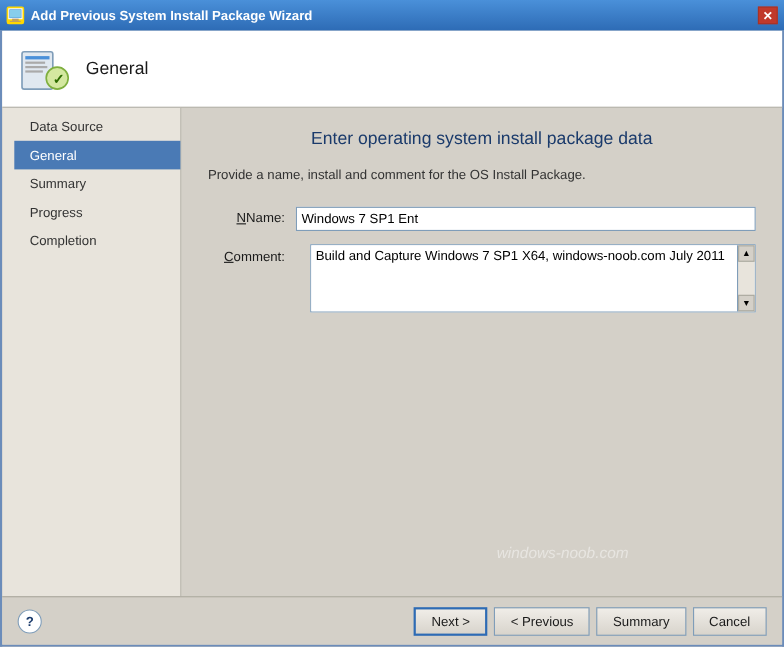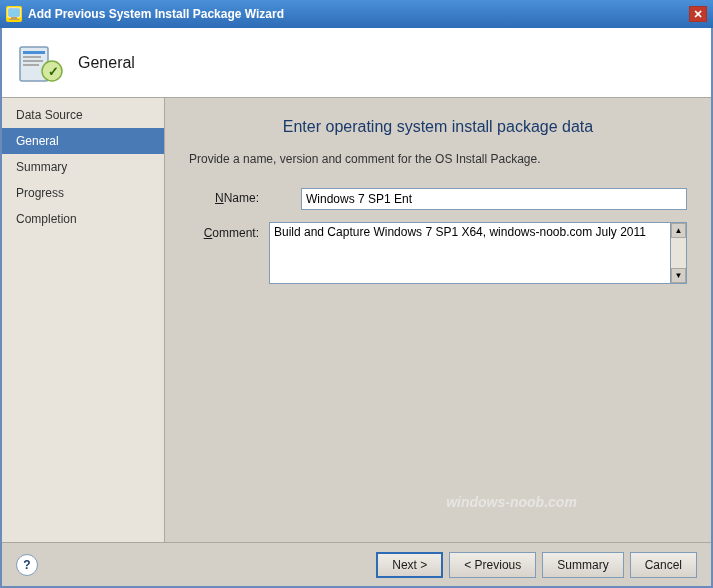--- a/index.html
+++ b/index.html
@@ -92,20 +92,21 @@
       background: #e8e4dc;
       border-right: 1px solid #aba99f;
       padding-top: 4px;
       flex-shrink: 0;
     }
     .sidebar-item {
       padding: 6px 14px;
       font-size: 12px;
       color: #333;
       cursor: pointer;
+      margin-left: 11px;
     }
     .sidebar-item.active {
       background: #4a7ab5;
       color: white;
     }
 
     
     .content {
       flex: 1;
       background: #d4d0c8;
@@ -143,27 +144,27 @@
       text-decoration: underline;
     }
     .form-input {
       flex: 1;
       height: 22px;
       border: 1px solid #7f9db9;
       padding: 2px 4px;
       font-size: 12px;
       background: white;
       font-family: 'Segoe UI', Tahoma, sans-serif;
-      margin-left: 32px;
     }
     .form-textarea-wrapper {
       flex: 1;
       display: flex;
       border: 1px solid #7f9db9;
       background: white;
+      margin-left: 13px;
     }
     .form-textarea {
       flex: 1;
       height: 60px;
       border: none;
       padding: 2px 4px;
       font-size: 12px;
       background: white;
       font-family: 'Segoe UI', Tahoma, sans-serif;
       resize: none;
@@ -236,21 +237,20 @@
     .watermark {
       position: absolute;
       bottom: 32px;
       left: 163px;
       right: 16px;
       text-align: center;
       font-size: 14px;
       color: rgba(255,255,255,0.45);
       pointer-events: none;
       font-style: italic;
-      font-weight: bold;
     }
   </style>
 </head>
 <body>
 
 <div class="title-bar">
   <div class="title-bar-icon">
     <svg width="14" height="14" viewBox="0 0 14 14">
       <rect x="1" y="1" width="12" height="9" fill="#4a90d9" stroke="white" stroke-width="1"></rect>
       <rect x="2" y="2" width="10" height="7" fill="#87ceeb"></rect>
@@ -284,21 +284,21 @@
     <div class="sidebar">
       <div class="sidebar-item clickable">Data Source</div>
       <div class="sidebar-item active">General</div>
       <div class="sidebar-item clickable">Summary</div>
       <div class="sidebar-item clickable">Progress</div>
       <div class="sidebar-item clickable">Completion</div>
     </div>
 
     <div class="content" style="position:relative;">
       <div class="content-title">Enter operating system install package data</div>
-      <div class="content-description">Provide a name, version and comment for the OS Install Package.</div>
+      <div class="content-description">Provide a name, install and comment for the OS Install Package.</div>
 
       <div class="form-row">
         <label class="form-label">
           <span class="form-label-underline">N</span><span>Name:</span>
         </label>
         <input class="form-input" type="text" value="Windows 7 SP1 Ent" style="">
       </div>
 
 
       <div class="form-row">

